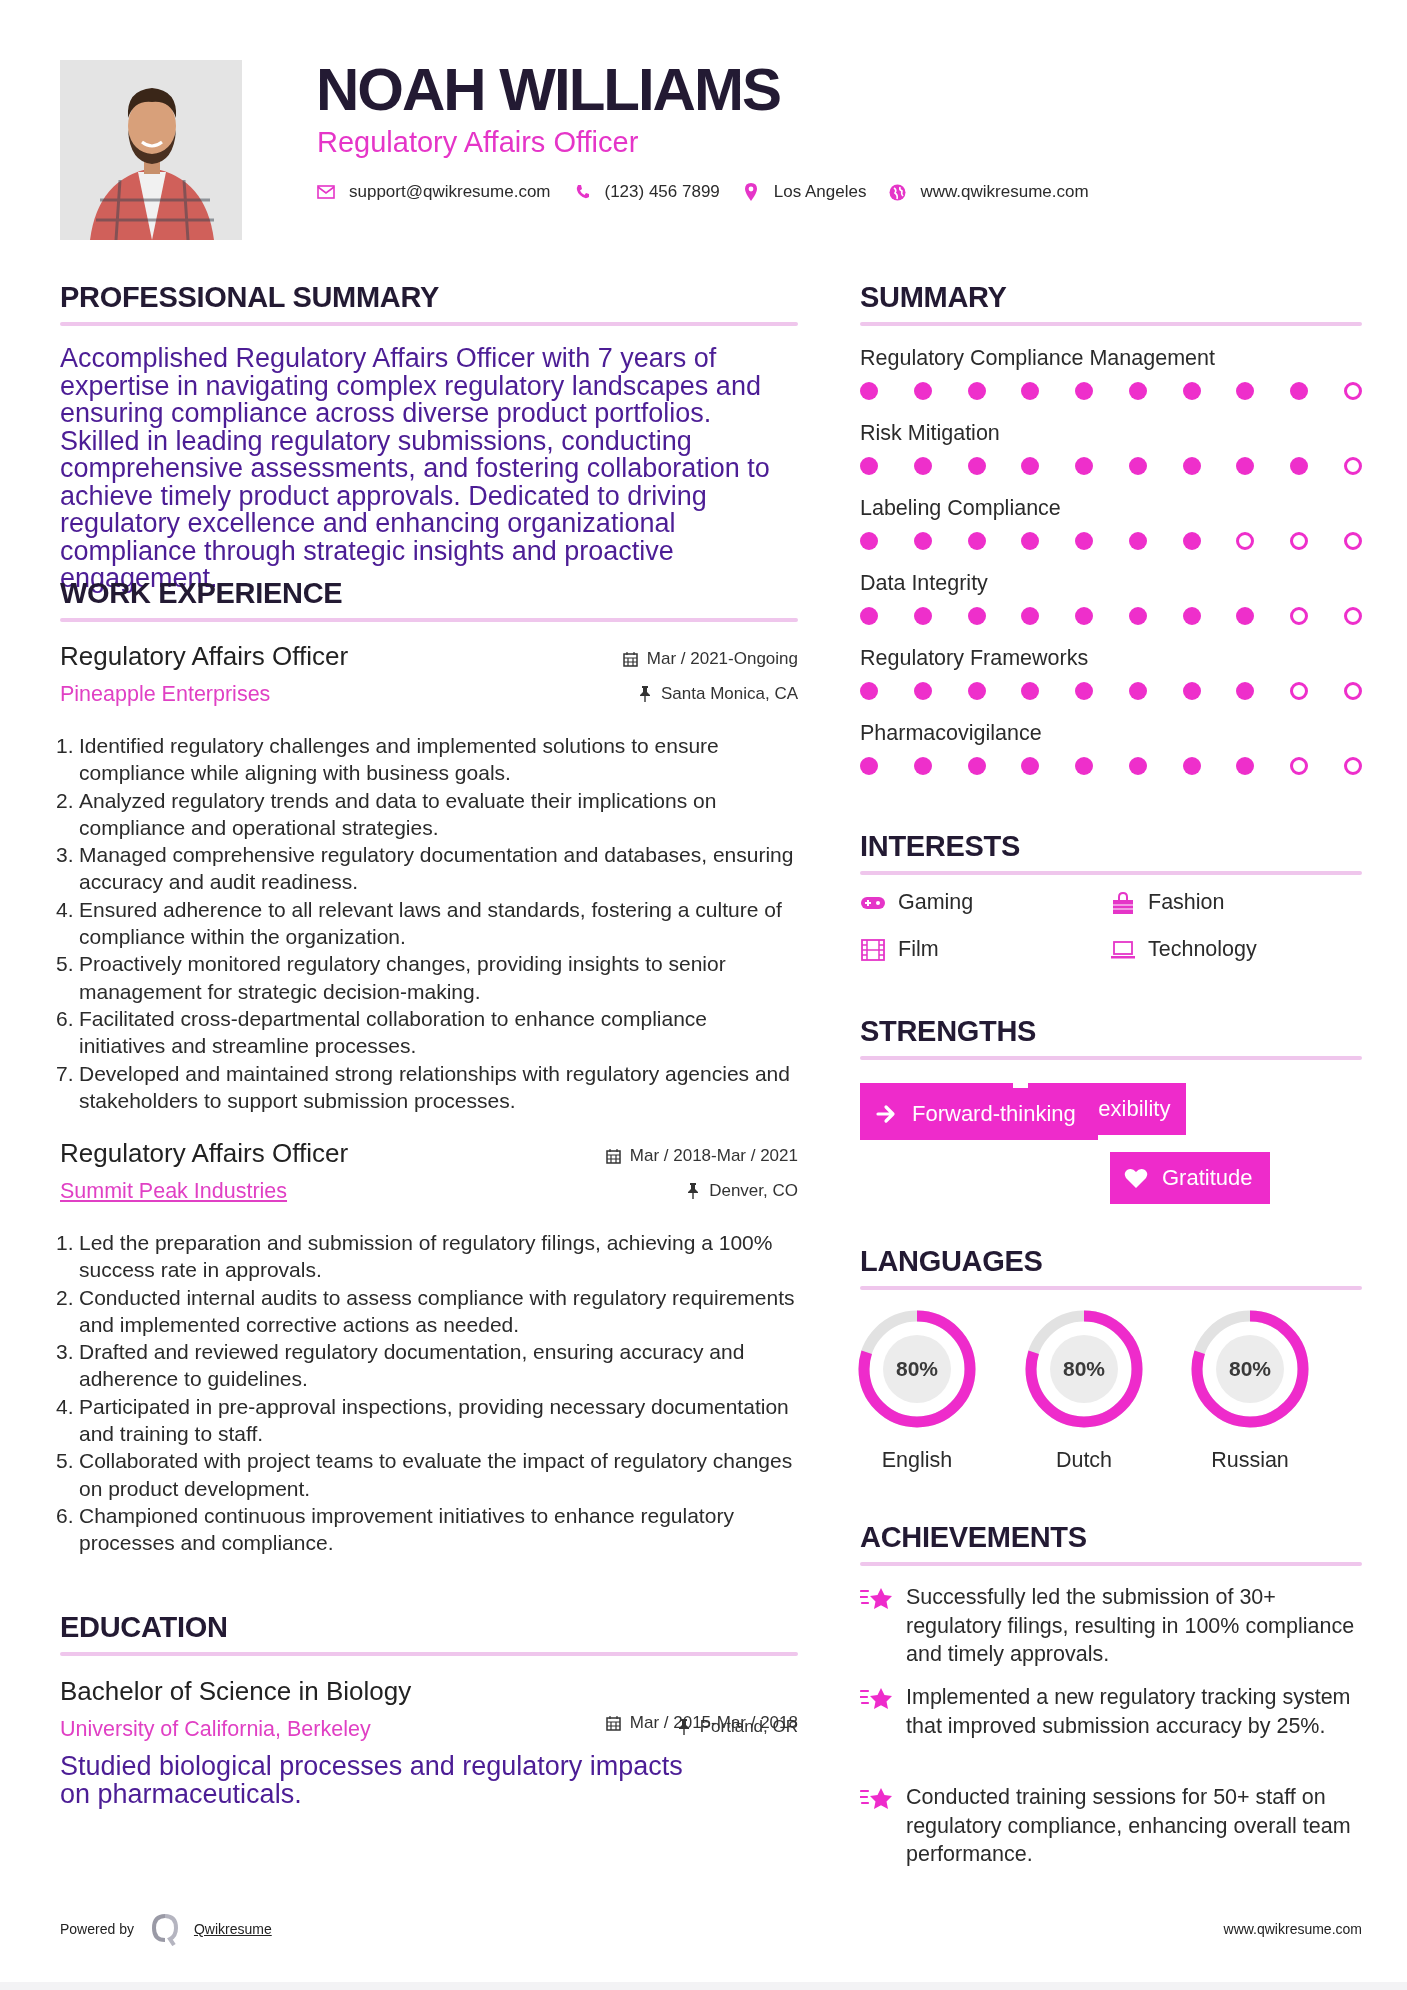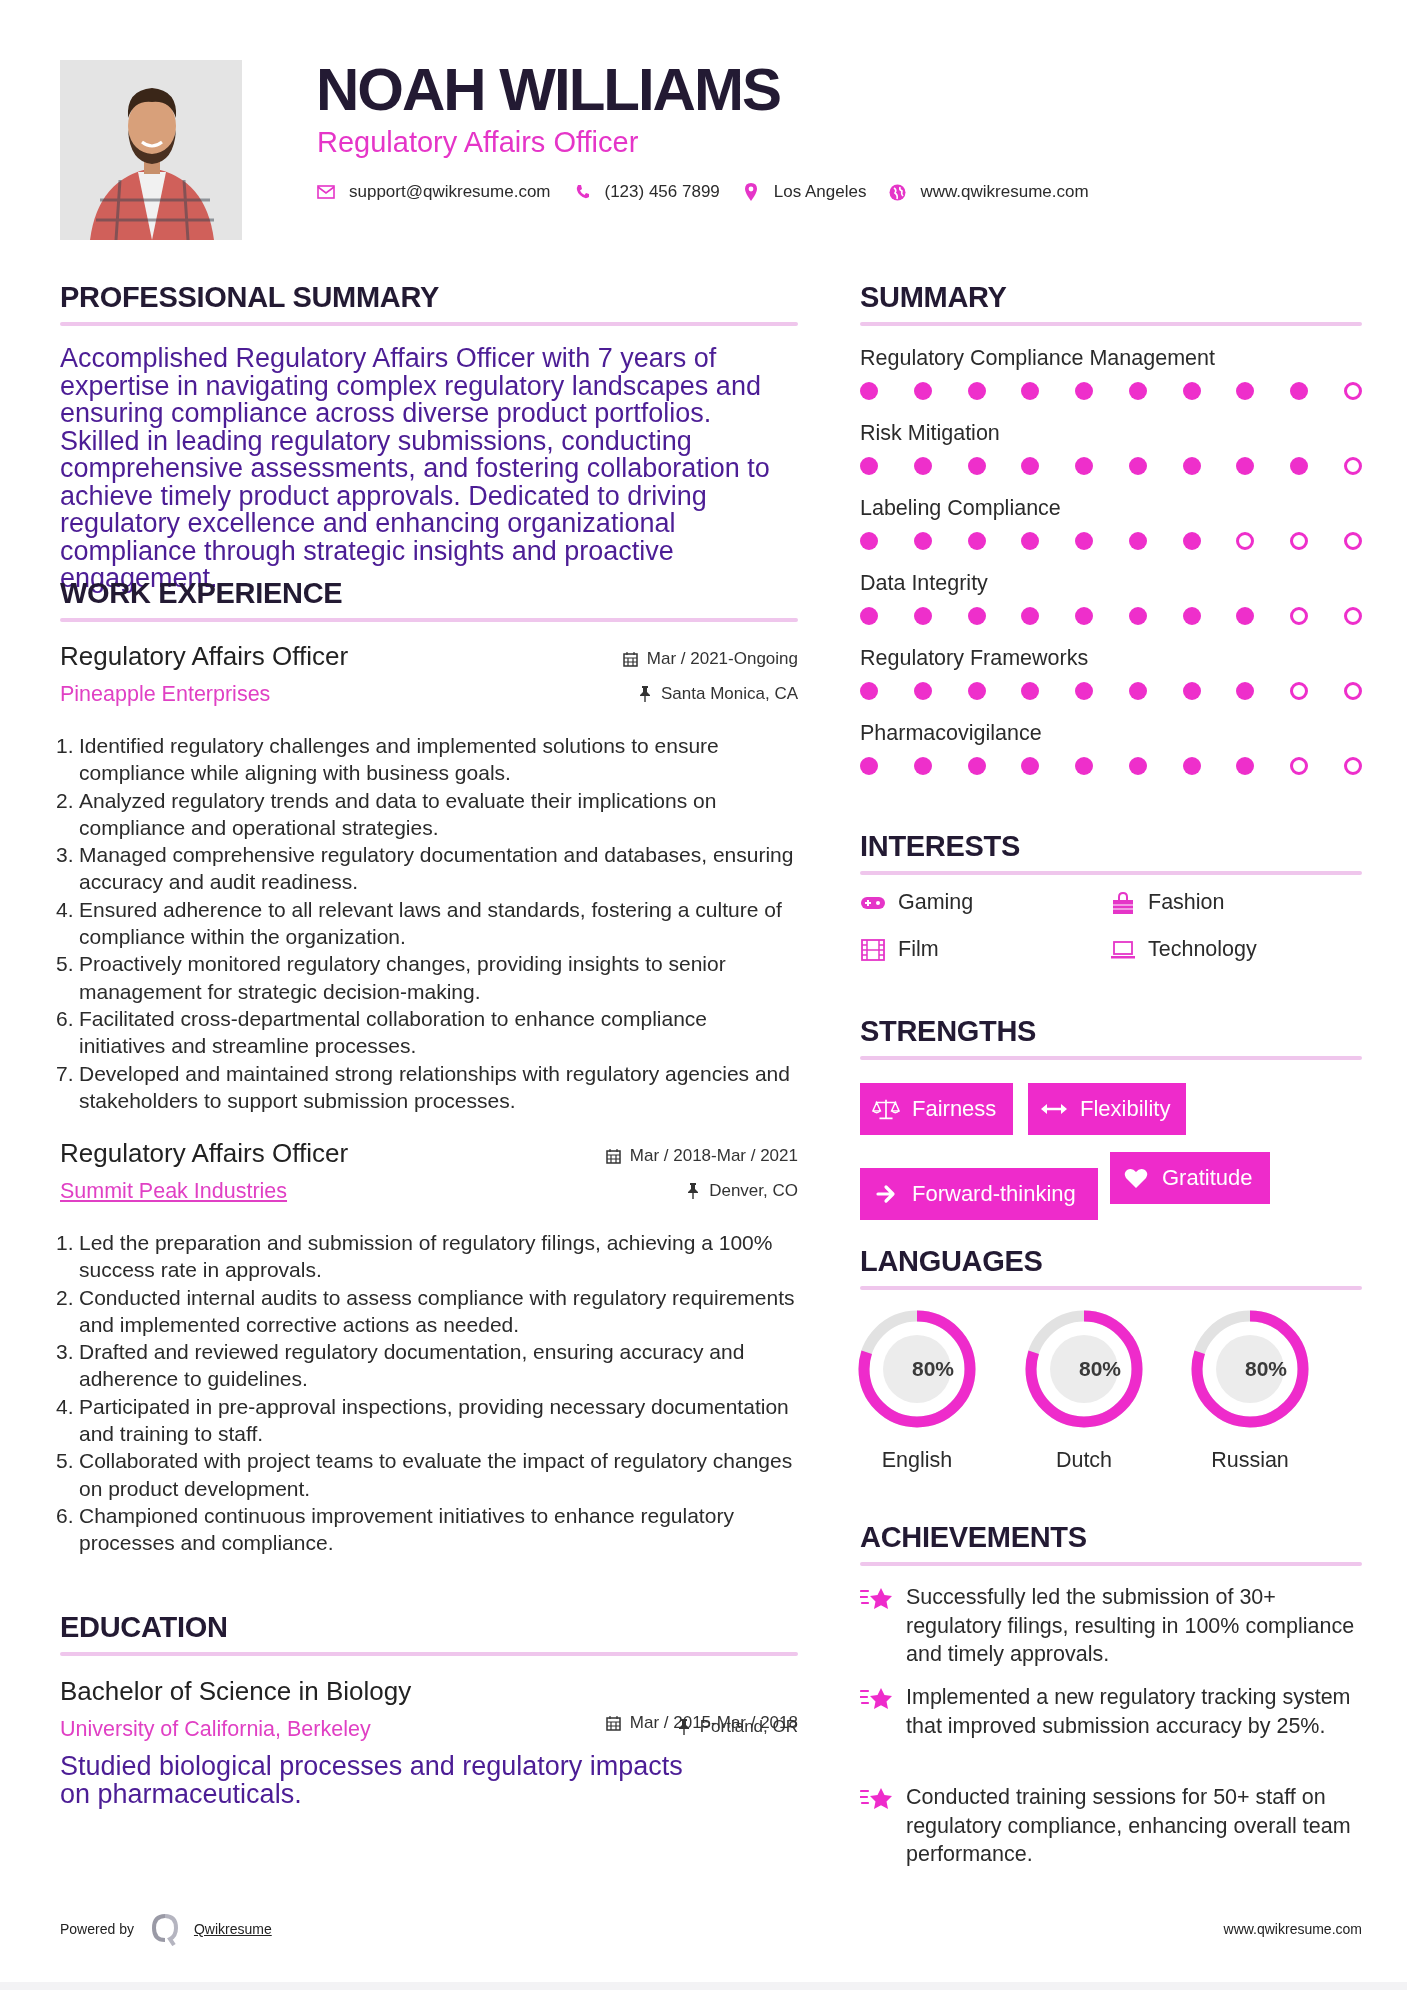--- a/index.html
+++ b/index.html
@@ -45,21 +45,21 @@
   .interest .ic { width: 26px; height: 22px; margin-right: 12px; display: inline-flex; align-items: center; justify-content: center; color: #e535c8; }
 
   
   .badge { position: absolute; height: 52px; background: #ee2bcb; color: #fff; font-size: 22px; display: flex; align-items: center; padding: 0 12px; }
   .badge .ic { width: 28px; height: 24px; margin-right: 12px; display: inline-flex; align-items: center; justify-content: center; }
 
   
   .lang { position: absolute; width: 124px; text-align: center; }
   .ring { width: 124px; height: 124px; position: relative; }
   .ring svg { width: 124px; height: 124px; display: block; }
-  .ring .pct { position: absolute; left: 16px; top: 0; width: 124px; height: 124px; display: flex; align-items: center; justify-content: center; font-size: 21px; font-weight: 700; color: #3a3a3a; }
+  .ring .pct { position: absolute; left: 0; top: 0; width: 124px; height: 124px; display: flex; align-items: center; justify-content: center; font-size: 21px; font-weight: 700; color: #3a3a3a; }
   .lang-name { font-size: 21.5px; color: #2b2b2b; margin-top: 16px; line-height: 26px; }
 
   
   .ach { position: absolute; left: 860px; width: 502px; display: flex; }
   .ach .ic { width: 34px; height: 28px; flex: 0 0 34px; margin-right: 12px; margin-top: 2px; color: #ee2bcb; }
   .ach .txt { font-size: 21.5px; line-height: 28.5px; color: #2b2b2b; }
 
   
   .footer-left { left: 60px; top: 1912px; display: flex; align-items: center; font-size: 14px; color: #222; }
   .footer-left .q { width: 34px; height: 34px; margin: 0 12px 0 14px; }
@@ -377,21 +377,21 @@
 </div>
 <div class="badge" style="left:1028px; top:1083px; width:158px;">
   <span class="ic">
       <svg width="26" height="12" viewBox="0 0 26 12">
         <path d="M3 6 H23" stroke="#fff" stroke-width="2.5"></path>
         <path d="M0 6 L6 1 V11 Z M26 6 L20 1 V11 Z" fill="#fff"></path>
       </svg>
     </span>
   <span>Flexibility</span>
 </div>
-<div class="badge" style="left:860px; top:1168px; width:238px;">
+<div class="badge" style="left:860px; top:1088px; width:238px;">
   <span class="ic">
       <svg width="22" height="22" viewBox="0 0 22 22">
         <path d="M3 11 H17 M11 4 L18 11 L11 18" stroke="#fff" stroke-width="3.2" fill="none" stroke-linecap="round" stroke-linejoin="round"></path>
       </svg>
     </span>
   <span>Forward-thinking</span>
 </div>
 <div class="badge" style="left:1110px; top:1152px; width:160px;">
   <span class="ic">
       <svg width="24" height="22" viewBox="0 0 24 22">

